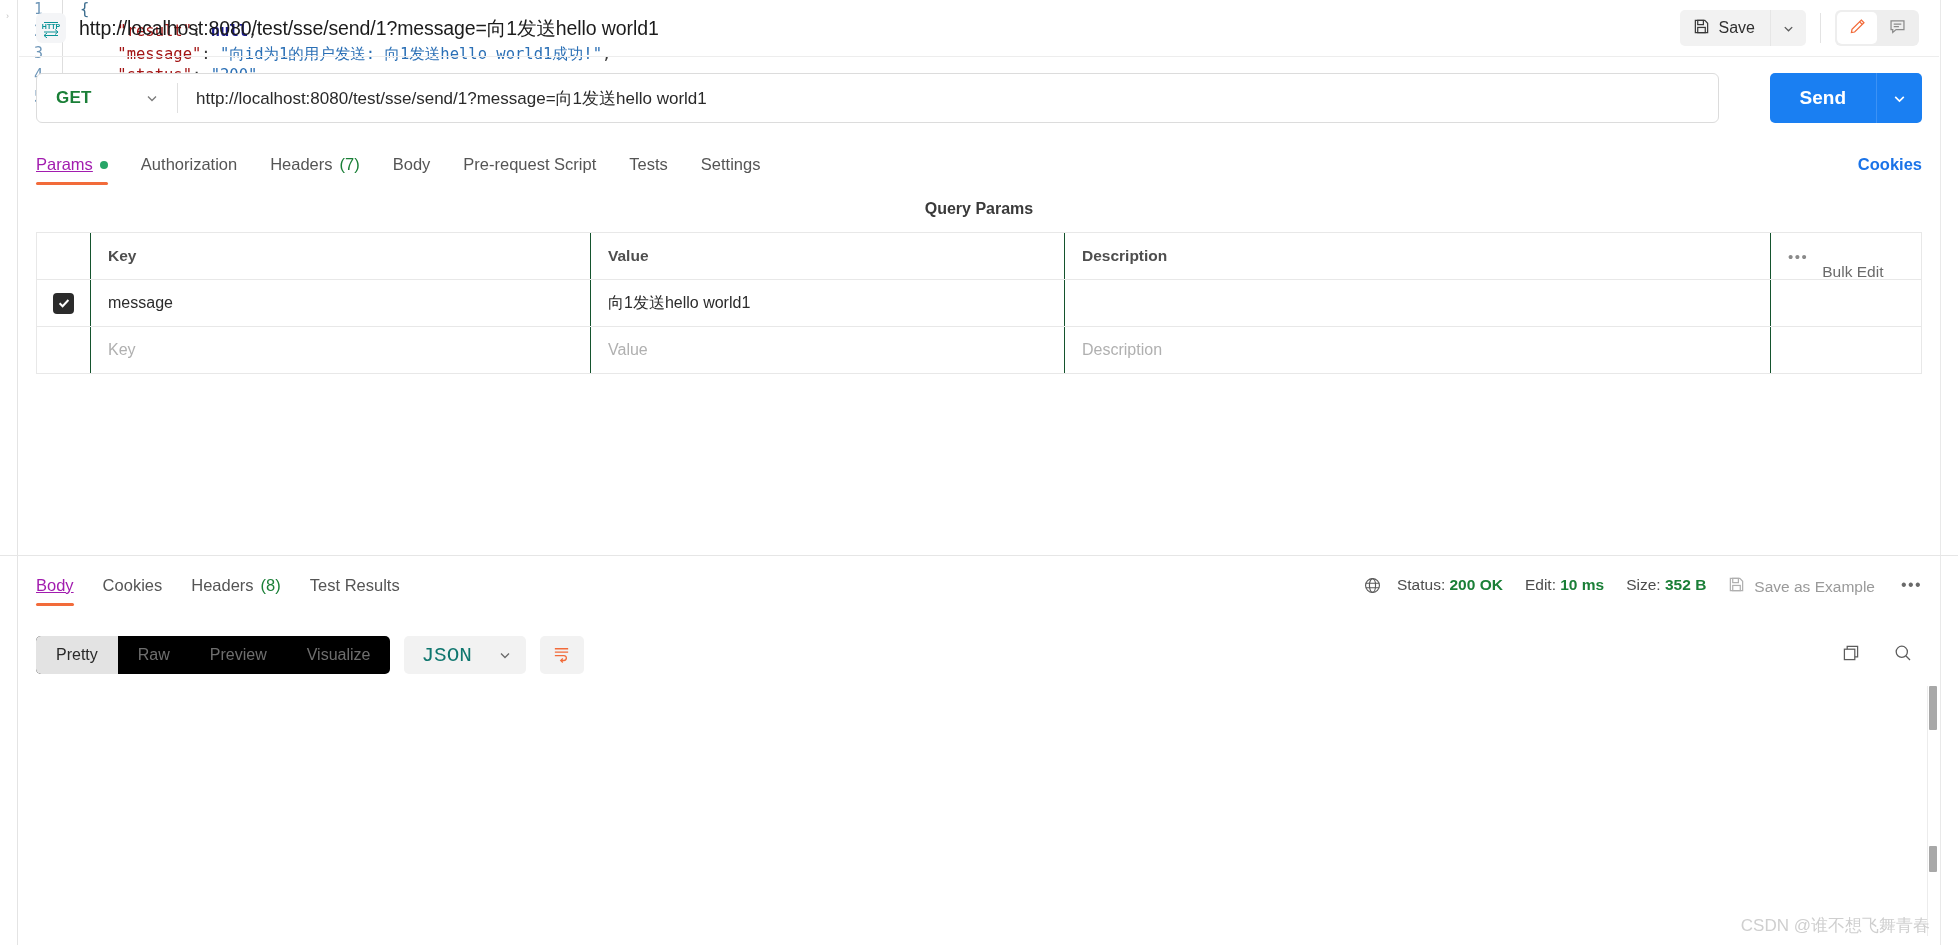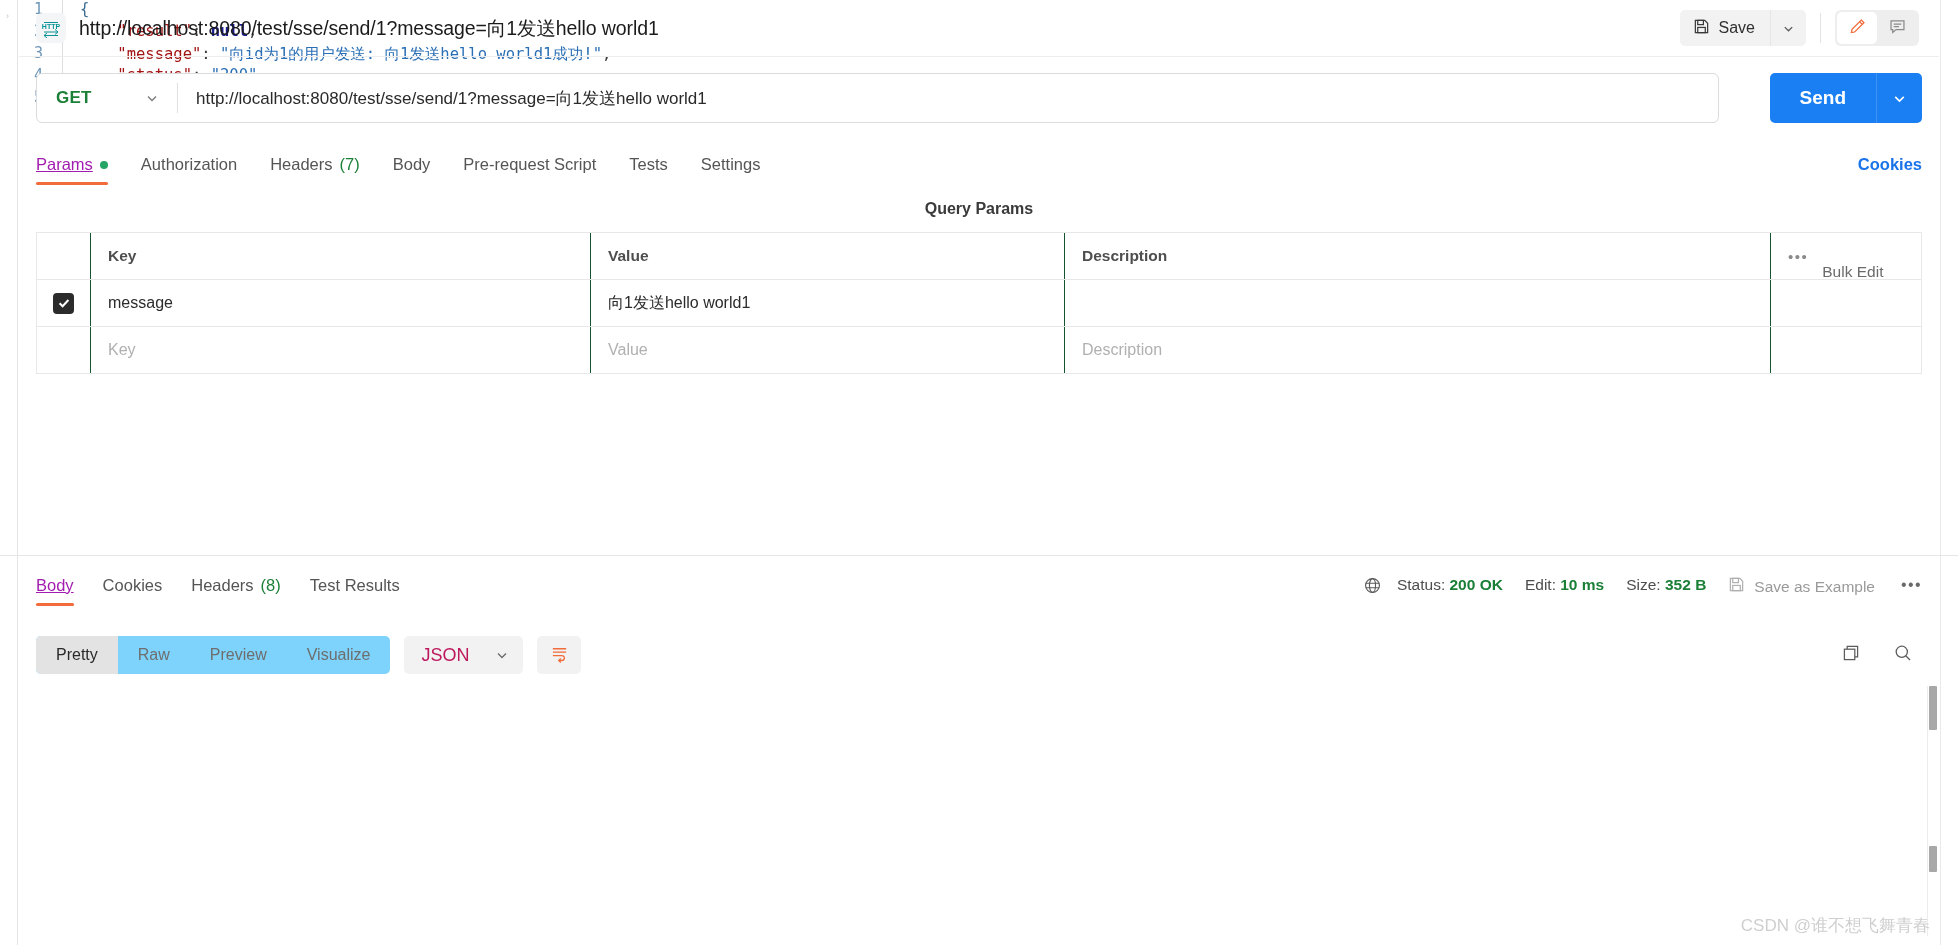--- a/index.html
+++ b/index.html
@@ -193,33 +193,33 @@
     color: #9a9a9a; font-size: 15.5px; cursor: pointer;
   }
   .more-dots { margin-left: 26px; color: #6a6a6a; font-size: 16px; letter-spacing: 1.4px; cursor: pointer; }
 
   
   .fmt-bar {
     top: 630px; height: 50px; padding: 0 17px;
     display: flex; align-items: center;
   }
   .seg {
-    display: flex; align-items: flex-start; background: #7dd3fc; border-radius: 5px;
+    display: flex; align-items: flex-start; background: #000000; border-radius: 5px;
     height: 38px; padding: 0; overflow: hidden;
   }
   .seg .item {
     height: 38px; display: flex; align-items: center; padding: 0 20px;
     font-size: 16px; color: #6e6e6e; cursor: pointer;
   }
   .seg .item.active { background: #e3e3e3; color: #2a2a2a; }
   .json-sel {
     display: flex; align-items: center; gap: 26px;
     height: 38px; padding: 0 14px 0 17px; margin-left: 14px;
     background: #f2f2f2; border-radius: 5px; cursor: pointer;
-    font-size: 18px; color: #be185d;
+    font-size: 21px; color: #0f766e; font-family: Liberation Mono, monospace;
   }
   .wrap-btn {
     width: 44px; height: 38px; margin-left: 14px;
     background: #f2f2f2; border-radius: 5px; cursor: pointer;
     display: flex; align-items: center; justify-content: center;
   }
   .fmt-spacer { flex: 1 1 auto; }
   .fmt-icon { width: 38px; height: 38px; display: flex; align-items: center; justify-content: center; cursor: pointer; margin-left: 14px;}
 
   

